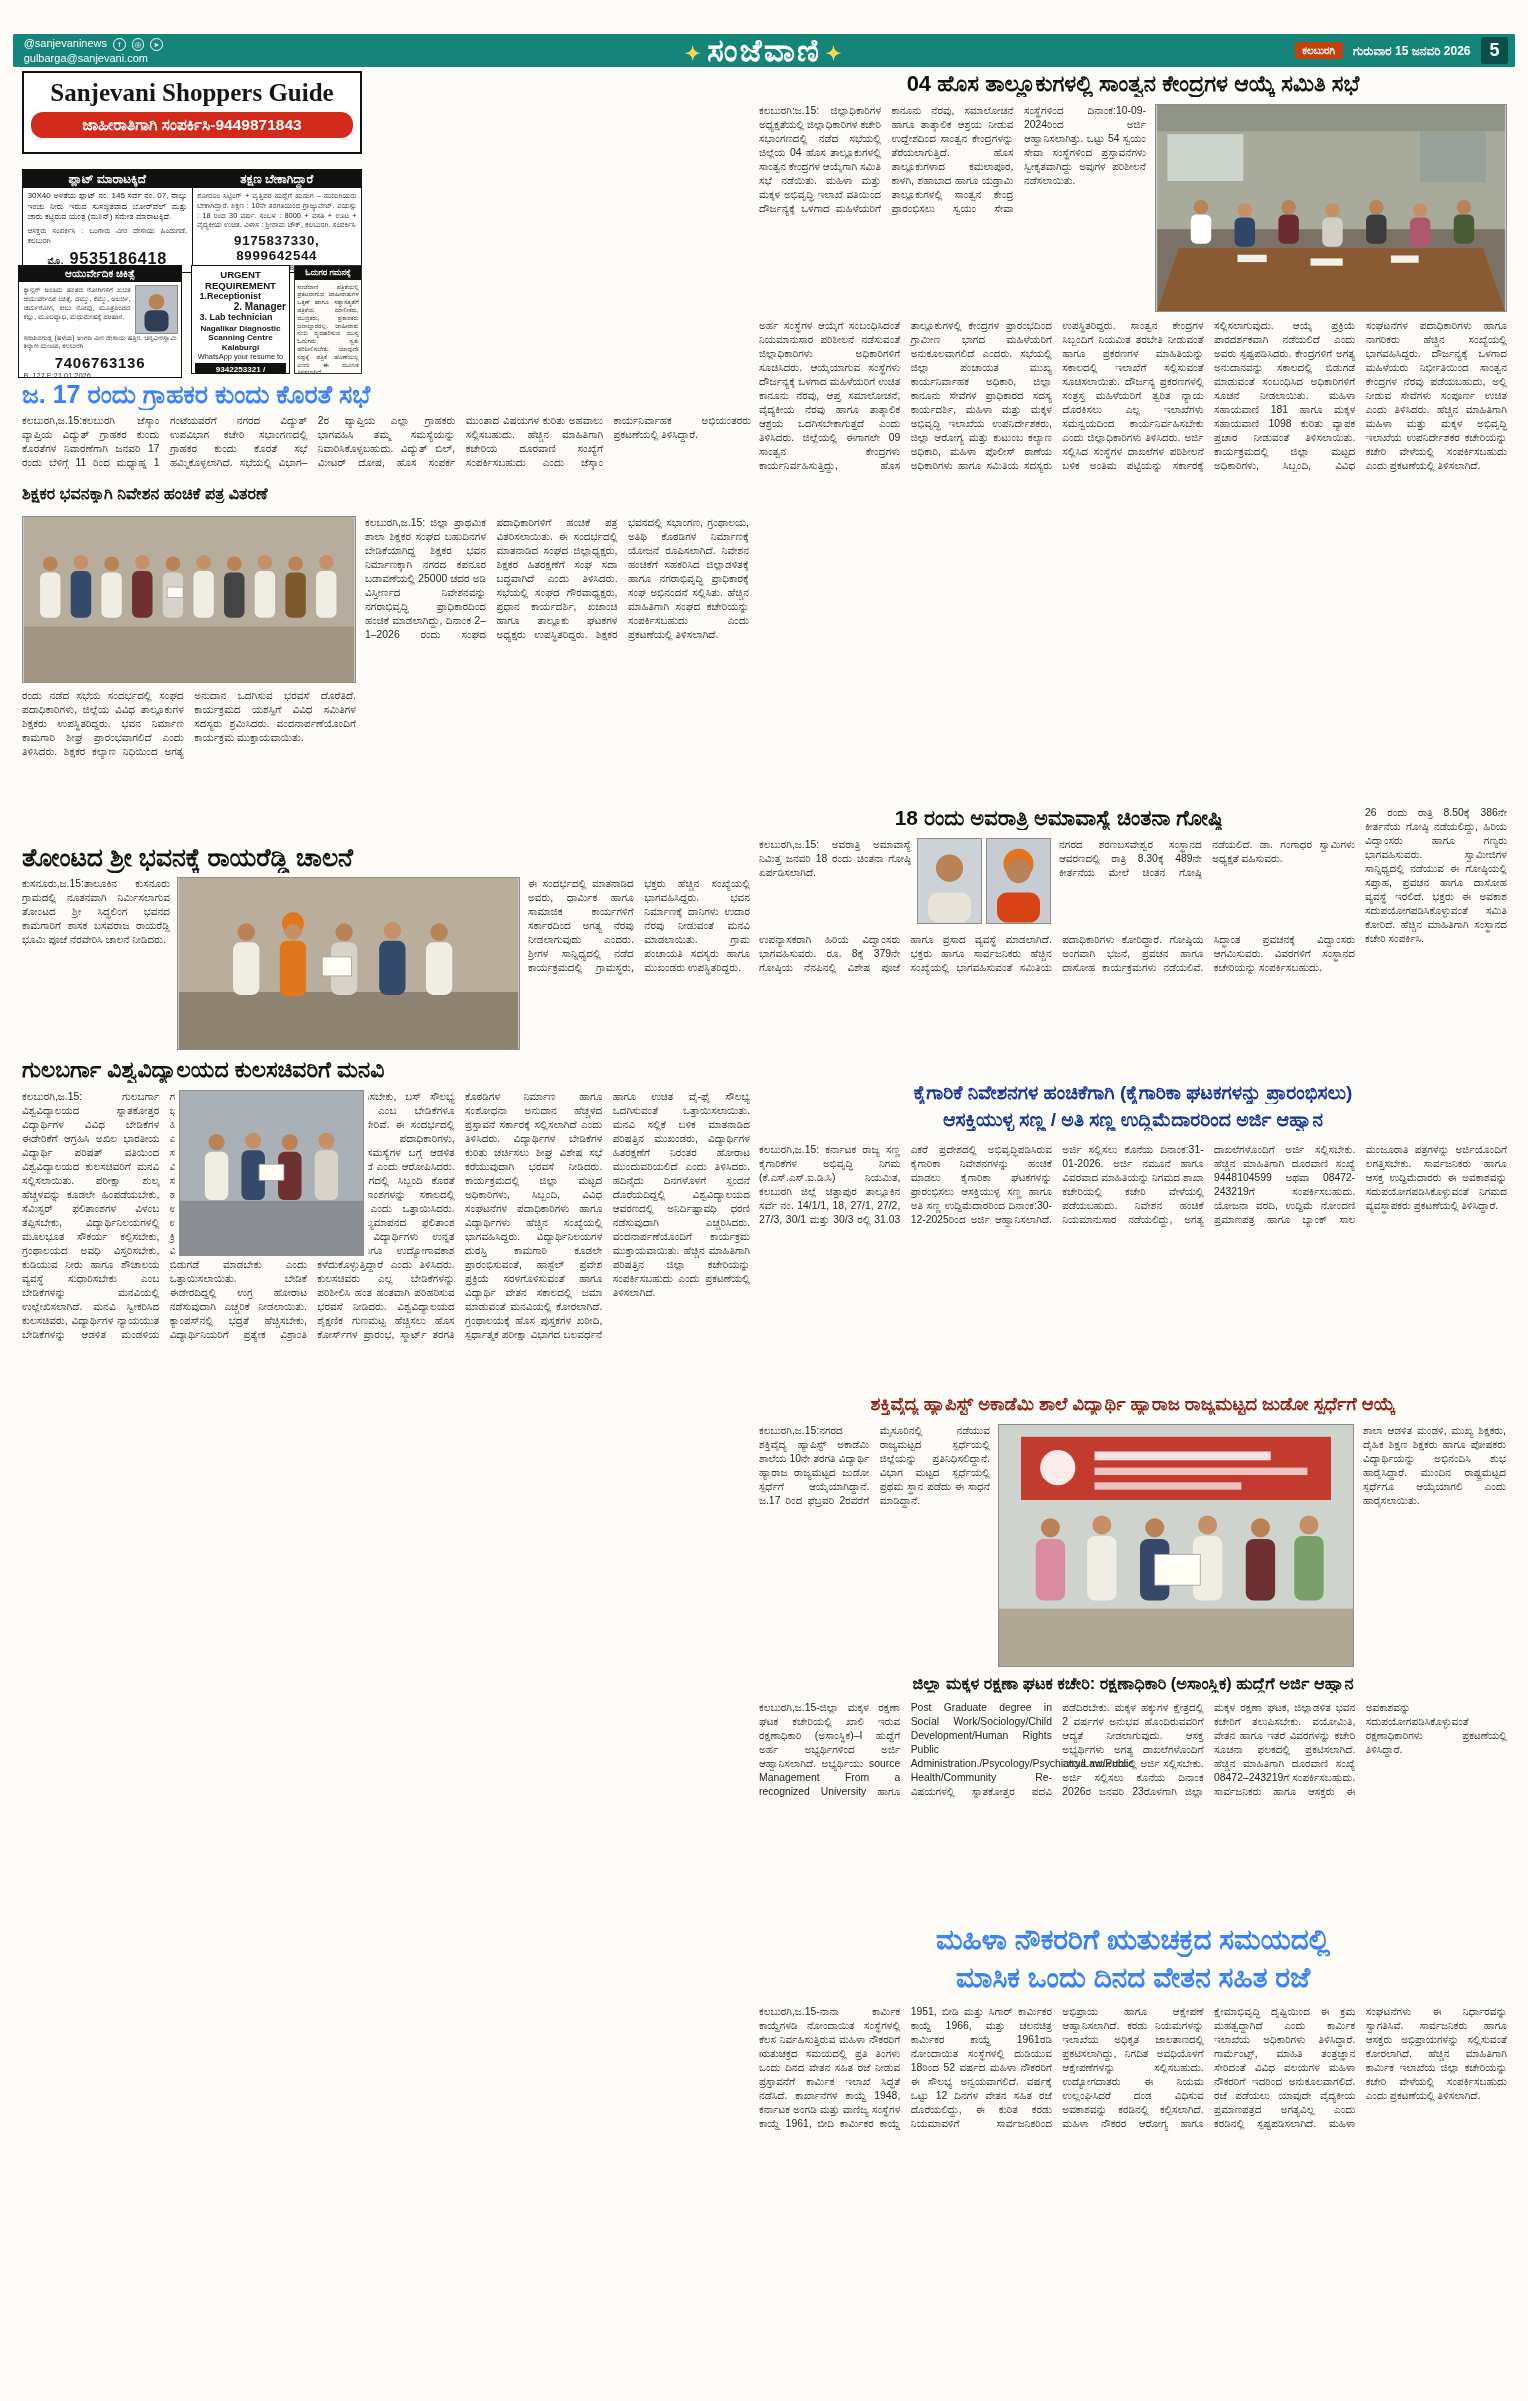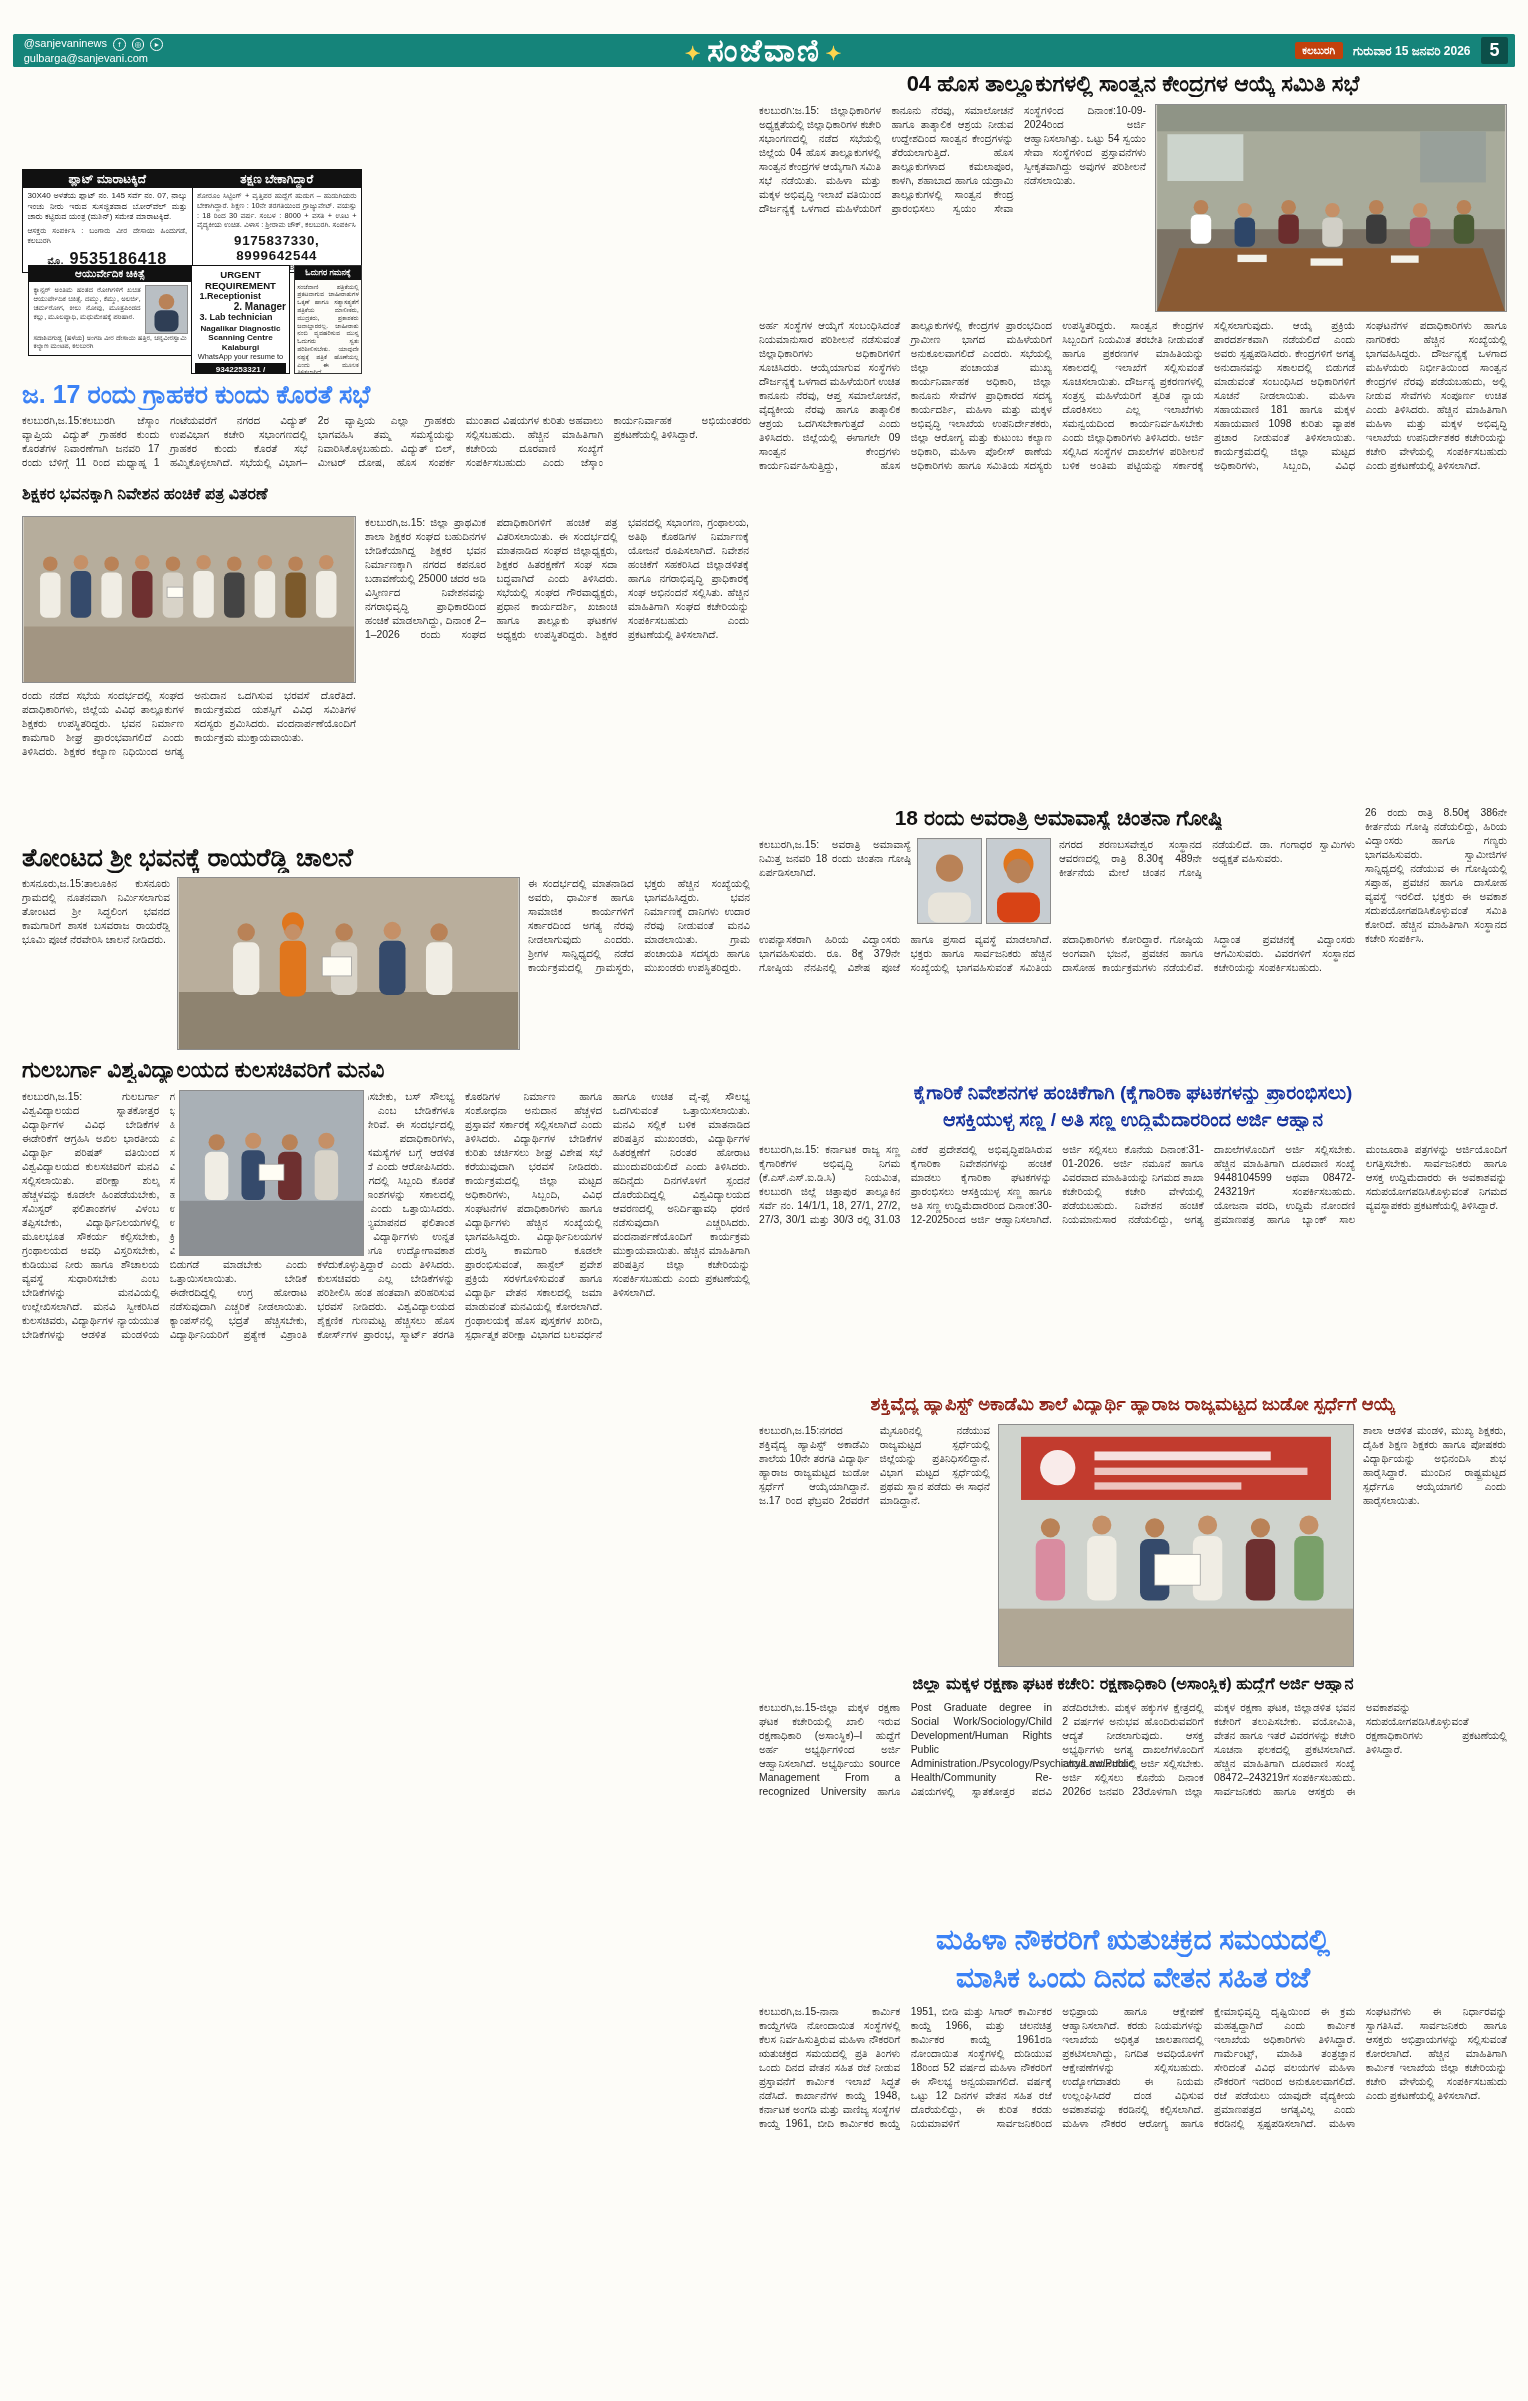--- a/index.html
+++ b/index.html
@@ -61,39 +61,43 @@
     <div class="masthead">
       <span class="mhicon">✦</span><span>ಸಂಜೆವಾಣಿ</span><span class="mhicon">✦</span>
     </div>
     <div class="tb-right">
       <span class="chip">ಕಲಬುರಗಿ</span>
       <span class="dateline">ಗುರುವಾರ 15 ಜನವರಿ 2026</span>
       <span class="pagenum">5</span>
     </div>
   </div>
 
+  <div class="abs adbox heavy" style="left:22px;top:71px;width:340px;height:83px">
+    <div class="shop-title">Sanjevani Shoppers Guide</div>
+    <div class="shop-contact">ಜಾಹೀರಾತಿಗಾಗಿ ಸಂಪರ್ಕಿಸಿ-9449871843</div>
+  </div>
 
   <div class="abs adbox" style="left:22px;top:169px;width:340px;height:104px;display:flex">
     <div class="duocol">
       <div class="band" style="font-size:12px">ಪ್ಲಾಟ್ ಮಾರಾಟಕ್ಕಿದೆ</div>
       <div class="adsmall">30X40 ಅಳತೆಯ ಪ್ಲಾಟ್ ನಂ. 145 ಸರ್ವೆ ನಂ. 07, ನಾಲ್ಕು ಇಂಚು ನೀರು ಇರುವ ಸುಸಜ್ಜಿತವಾದ ಬೋರ್‌ವೆಲ್ ಮತ್ತು ಚಾರು ಕಟ್ಟಿರುವ ಯಂತ್ರ (ಮಶಿನ್) ಸಮೇತ ಮಾರಾಟಕ್ಕಿದೆ.</div>
       <div class="adsmall" style="font-size:7.4px;padding-top:0">ಆಸಕ್ತರು ಸಂಪರ್ಕಿಸಿ : ಬಂಗಾರು ವೀರ ದೇಸಾಯಿ ಹಿಂದುಗಡೆ, ಕಲಬುರಗಿ</div>
       <div class="bigphone" style="font-size:16.3px">
         <span style="font-size:9.6px">ಮೊ.</span> <span>9535186418</span>
       </div>
     </div>
     <div class="duocol" style="border-left:1.5px solid #111">
       <div class="band" style="font-size:12px">ತಕ್ಷಣ ಬೇಕಾಗಿದ್ದಾರೆ</div>
       <div class="adsmall" style="font-size:7.4px;line-height:9.6px">ಶೋರೂಂ ಸಿಟ್ಟಿಂಗ್ + ವೃತ್ತಿಪರ ಹುದ್ದೆಗೆ ಹುಡುಗ – ಹುಡುಗಿಯರು ಬೇಕಾಗಿದ್ದಾರೆ. ಶಿಕ್ಷಣ : 10ನೇ ತರಗತಿಯಿಂದ ಗ್ರಾಜ್ಯುವೇಟ್. ವಯಸ್ಸು : 18 ರಿಂದ 30 ವರ್ಷ. ಸಂಬಳ : 8000 + ವಸತಿ + ಊಟ + ವೈದ್ಯಕೀಯ ಉಚಿತ. ವಿಳಾಸ : ಶ್ರೀರಾಮ ಚೌಕ್, ಕಲಬುರಗಿ. ಸಂಪರ್ಕಿಸಿ</div>
       <div class="bigphone" style="font-size:13.3px">9175837330, 8999642544</div>
       <div class="ref">B. 922 E:17.01.2026</div>
     </div>
   </div>
 
-  <div class="abs adbox" style="left:28px;top:265px;width:164px;height:91px">
+  <div class="abs adbox" style="left:18px;top:265px;width:164px;height:113px">
     <div class="band" style="font-size:10.4px">ಆಯುರ್ವೇದಿಕ ಚಿಕಿತ್ಸೆ</div>
     <div style="display:flex">
       <div class="adsmall" style="font-size:7px;line-height:9px;flex:1">ಕ್ಯಾನ್ಸರ್ ಅಂತಿಮ ಹಂತದ ರೋಗಿಗಳಿಗೆ ಖಚಿತ ಆಯುರ್ವೇದಿಕ ಚಿಕಿತ್ಸೆ. ದಮ್ಮು, ಕೆಮ್ಮು, ಅಲರ್ಜಿ, ಚರ್ಮರೋಗ, ಕೀಲು ನೋವು, ಮೂತ್ರಪಿಂಡದ ಕಲ್ಲು, ಮೂಲವ್ಯಾಧಿ, ಮಧುಮೇಹಕ್ಕೆ ಪರಿಹಾರ.</div>
       <div class="photo" style="width:43px;height:49px;margin:3px 3px 0 0;flex:none">
         <svg viewBox="0 0 58 66">
             <rect width="58" height="66" fill="#b9bfc4"></rect>
             <circle cx="29" cy="22" r="11" fill="#b98257"></circle>
             <rect x="12" y="34" width="34" height="30" rx="9" fill="#2f3e55"></rect>
           </svg>
       </div>

